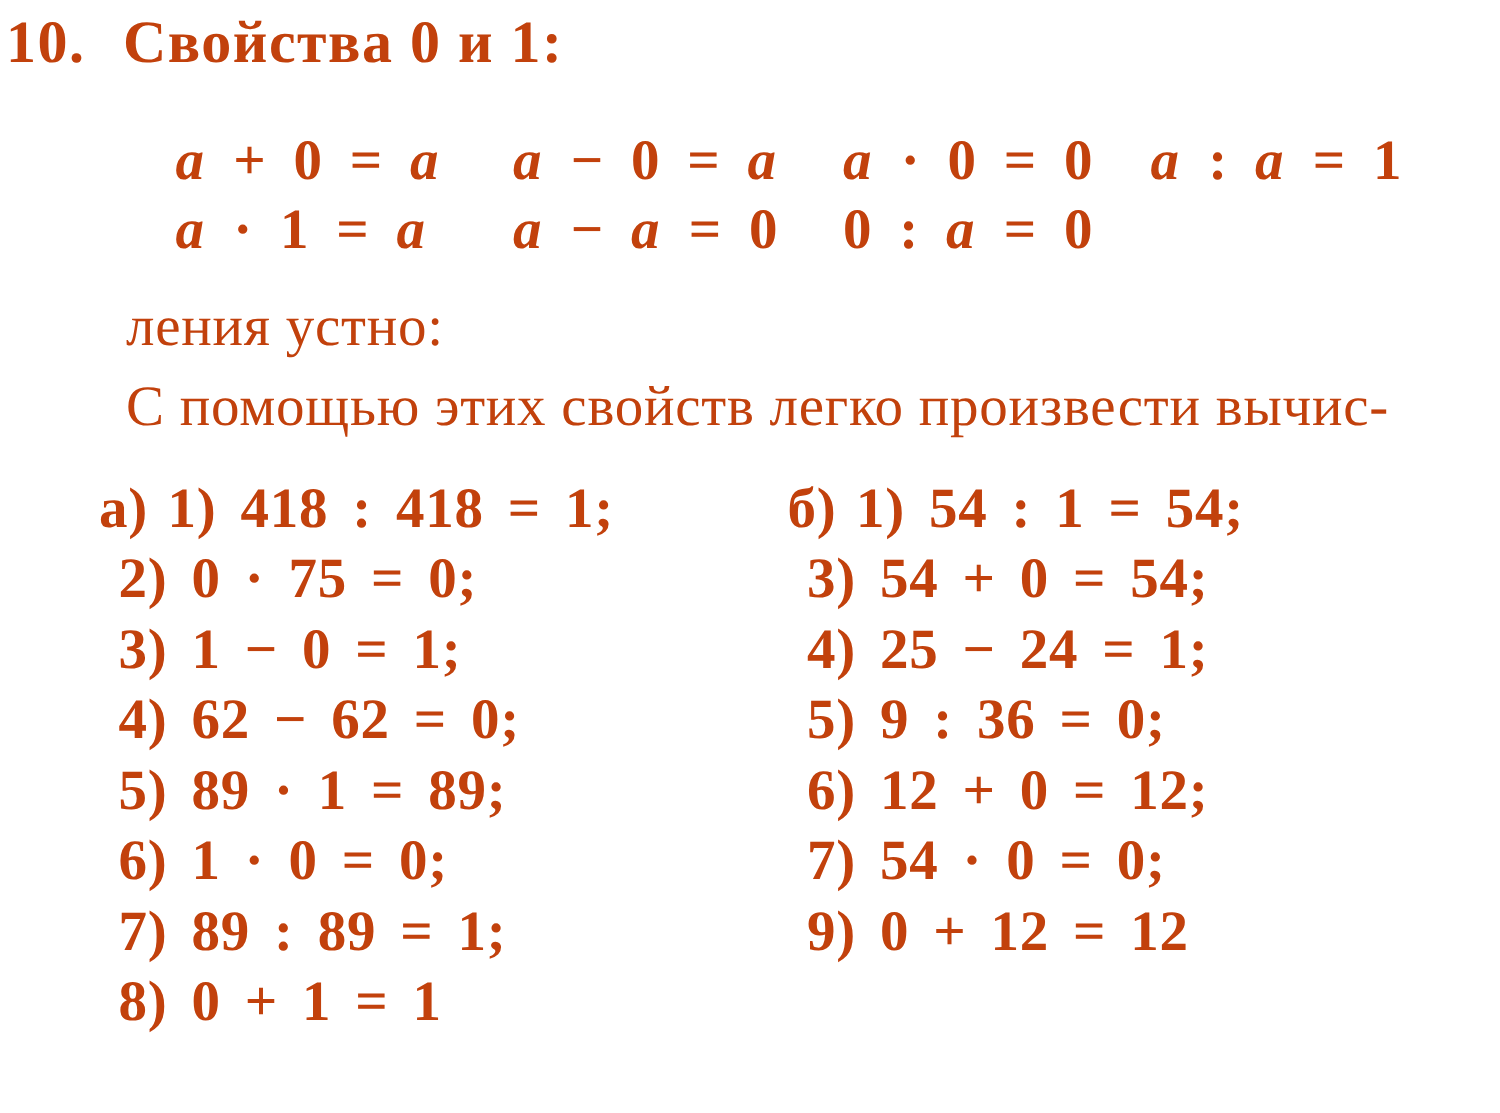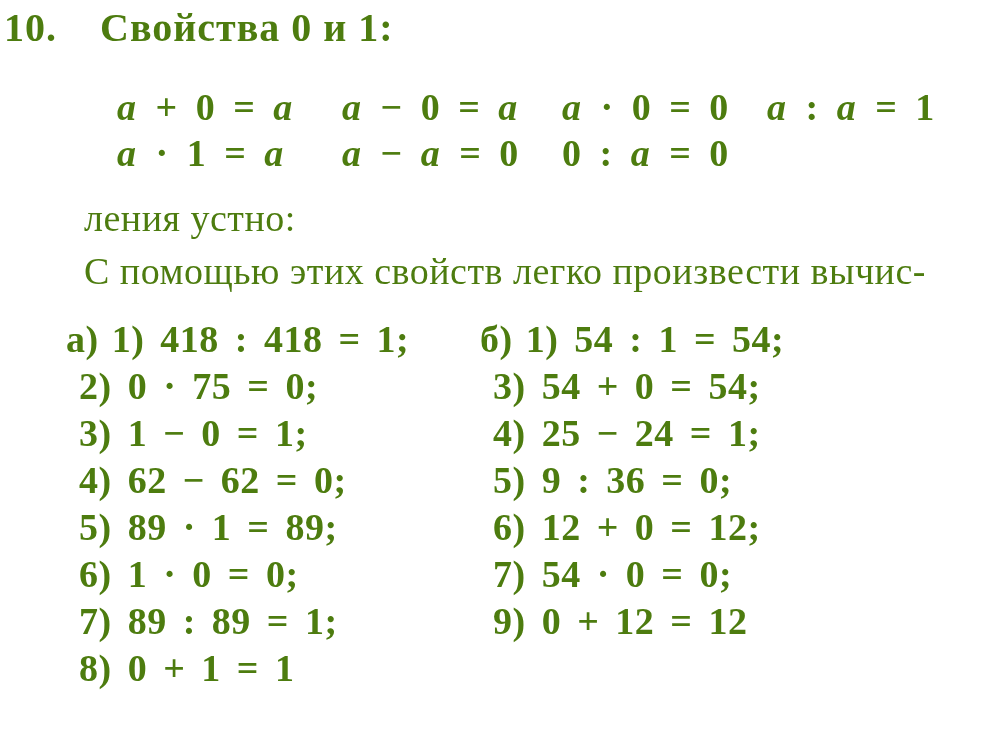--- a/index.html
+++ b/index.html
@@ -5,38 +5,38 @@
   html, body {
     margin: 0;
     padding: 0;
     background: #ffffff;
   }
   .page {
     position: relative;
     width: 1000px;
     height: 742px;
     background: #ffffff;
-    color: #4d7c0f;
+    color: #c2410c;
     font-family: "Liberation Serif", "DejaVu Serif", serif;
     overflow: hidden;
   }
 
   
   .heading {
     position: absolute;
     left: 4px;
     top: 6px;
     display: flex;
     font-size: 40px;
     font-weight: 700;
     line-height: 44px;
     letter-spacing: 1px;
     white-space: nowrap;
   }
-  .heading .section-title { margin-left: 43px; }
+  .heading .section-title { margin-left: 25px; }
 
   
   .props {
     position: absolute;
     left: 85px;
     top: 84px;
     font-size: 38px;
     font-weight: 700;
     line-height: 46px;
   }
@@ -70,20 +70,21 @@
 
   
   .examples {
     position: absolute;
     left: 66px;
     top: 316px;
     display: flex;
     font-size: 38px;
     font-weight: 700;
     line-height: 47px;
+    gap: 45px;
   }
   .examples .col { white-space: nowrap; }
   .examples .col-a { width: 414px; }
   .examples .line { word-spacing: 6px; letter-spacing: 0.5px; }
   .examples .line.indent { padding-left: 13px; }
   .examples .col-label { margin-right: 13px; }
 </style>
 </head>
 <body>
 

